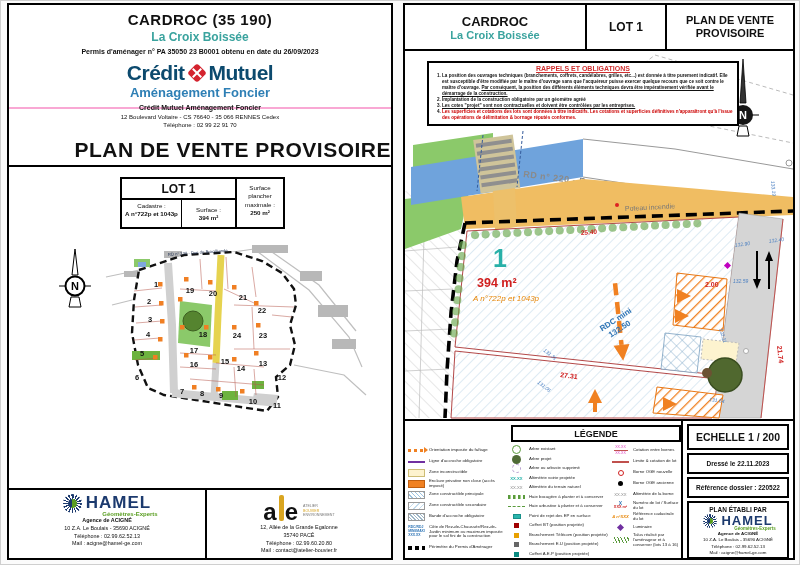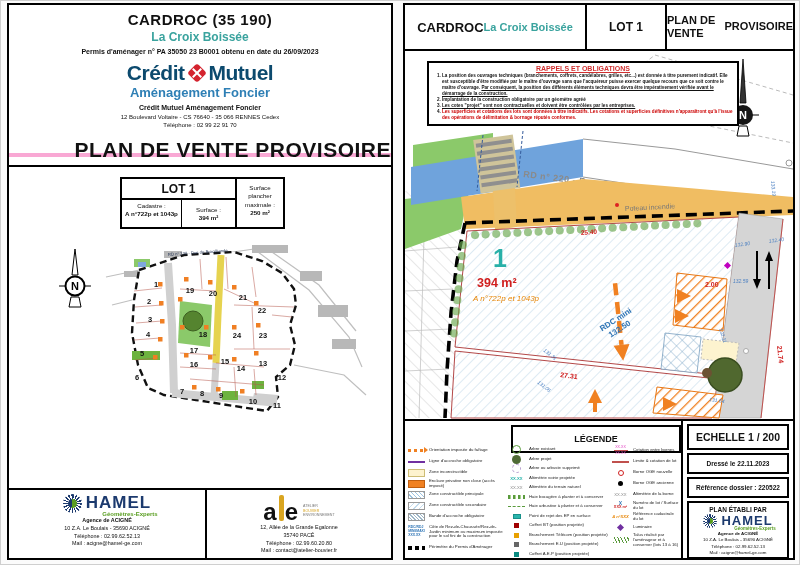--- a/index.html
+++ b/index.html
@@ -4,21 +4,21 @@
 <style>
 *{margin:0;padding:0;box-sizing:border-box;}
 html,body{width:800px;height:565px;}
 body{font-family:"Liberation Sans",sans-serif;background:#fbfbfb;position:relative;color:#111;}
 .frame{position:absolute;inset:0;border:1px solid #cfcfcf;}
 .page{position:absolute;background:#fff;border:2px solid #000;}
 #pageL{left:7px;top:3px;width:386px;height:557px;}
 #pageR{left:403px;top:3px;width:392px;height:557px;}
 
 
-.l-header{position:absolute;left:0;top:0;width:100%;height:152px;border-bottom:4px solid #f9a8d4;text-align:center;padding-top:6px;}
+.l-header{position:absolute;left:0;top:0;width:100%;height:104px;border-bottom:2px solid #f9a8d4;text-align:center;padding-top:6px;}
 .l-city{font-size:15px;font-weight:bold;letter-spacing:.5px;}
 .l-place{font-size:12px;font-weight:bold;color:#3aa39e;margin-top:2px;}
 .l-permit{font-size:7px;font-weight:bold;margin-top:4px;}
 .cm-row{display:flex;align-items:center;justify-content:center;gap:5px;margin-top:6px;}
 .cm-word{font-size:21px;font-weight:800;color:#0c4a6e;letter-spacing:-.5px;}
 .cm-mark{width:14px;height:14px;background:#d4232e;border-radius:3px;transform:rotate(45deg);position:relative;}
 .cm-mark::after{content:"";position:absolute;left:6px;top:1px;width:2px;height:12px;background:#fff;}
 .cm-mark::before{content:"";position:absolute;top:6px;left:1px;height:2px;width:12px;background:#fff;}
 .cm-sub{font-size:13px;font-weight:bold;color:#2e7fb5;margin-top:0px;}
 .l-company{font-size:7px;font-weight:bold;margin-top:4px;}
@@ -47,37 +47,37 @@
 .f-line.b{font-weight:bold;}
 .abe-row{display:flex;align-items:flex-end;justify-content:center;gap:5px;margin-top:2px;}
 .abe-a,.abe-e{font-size:24px;font-weight:800;line-height:.8;color:#111;}
 .abe-bar{width:5px;height:26px;background:#d9a520;border-radius:2px;margin-left:-3px;margin-right:-4px;}
 .abe-lines{display:flex;flex-direction:column;align-items:flex-start;font-size:3.6px;color:#777;line-height:1.3;padding-bottom:3px;}
 .abe-lines .gold{color:#d9a520;}
 .abe-addr{margin-top:3px;}
 
 
 .r-header{position:absolute;left:0;top:0;width:100%;height:46px;border-bottom:2px solid #000;display:grid;grid-template-columns:182px 80px 1fr;}
-.rh-cell{display:flex;align-items:center;justify-content:center;text-align:left;}
+.rh-cell{display:flex;flex-direction:column;align-items:center;justify-content:center;text-align:center;}
 .rh-cell.c1{border-right:2px solid #000;}
 .rh-cell.c2{border-right:2px solid #000;}
 .rh-city{font-size:13px;font-weight:bold;}
 .rh-place{font-size:11px;font-weight:bold;color:#3aa39e;}
 .rh-lot{font-size:12px;font-weight:bold;}
 .rh-title{font-size:11px;font-weight:bold;line-height:1.2;}
 .r-plan{position:absolute;left:0;top:46px;width:388px;height:368px;overflow:hidden;}
 .rappels{position:absolute;left:22px;top:10px;width:312px;border:2px solid #000;background:#fff;padding:2px 4px 3px 4px;z-index:5;}
 .rap-title{text-align:center;font-size:7px;font-weight:bold;color:#d03030;text-decoration:underline;}
 .rappels ol{padding-left:9px;margin-top:1px;}
 .rappels li{font-size:4.6px;line-height:1.3;font-weight:600;}
 .rap-ul{text-decoration:underline;}
 .rap-red{color:#cc0000;}
 .r-legendband{position:absolute;left:0;top:414px;width:100%;height:139px;border-top:2px solid #000;display:flex;}
 .leg-area{position:relative;width:276px;height:100%;}
-.leg-title{position:absolute;left:106px;top:4px;width:170px;height:28px;border:2px solid #000;display:flex;align-items:center;justify-content:center;font-size:9px;font-weight:bold;background:#fff;}
+.leg-title{position:absolute;left:106px;top:4px;width:170px;height:17px;border:2px solid #000;display:flex;align-items:center;justify-content:center;font-size:9px;font-weight:bold;background:#fff;}
 .leg-cols{position:absolute;left:2px;top:24px;display:flex;width:272px;}
 .leg-col{display:flex;flex-direction:column;}
 .leg-col.a{width:100px;}
 .leg-col.b{width:104px;}
 .leg-col.c{width:68px;}
 .lrow{display:flex;align-items:center;gap:3px;min-height:11px;}
 .lrow .llb{font-size:4.3px;line-height:1.15;color:#222;}
 .lic{flex:0 0 19px;display:flex;align-items:center;justify-content:center;}
 .sw{width:17px;height:8px;border:1px solid #999;}
 .sw.cream{background:#fdf3cf;border-color:#cdbd76;}

